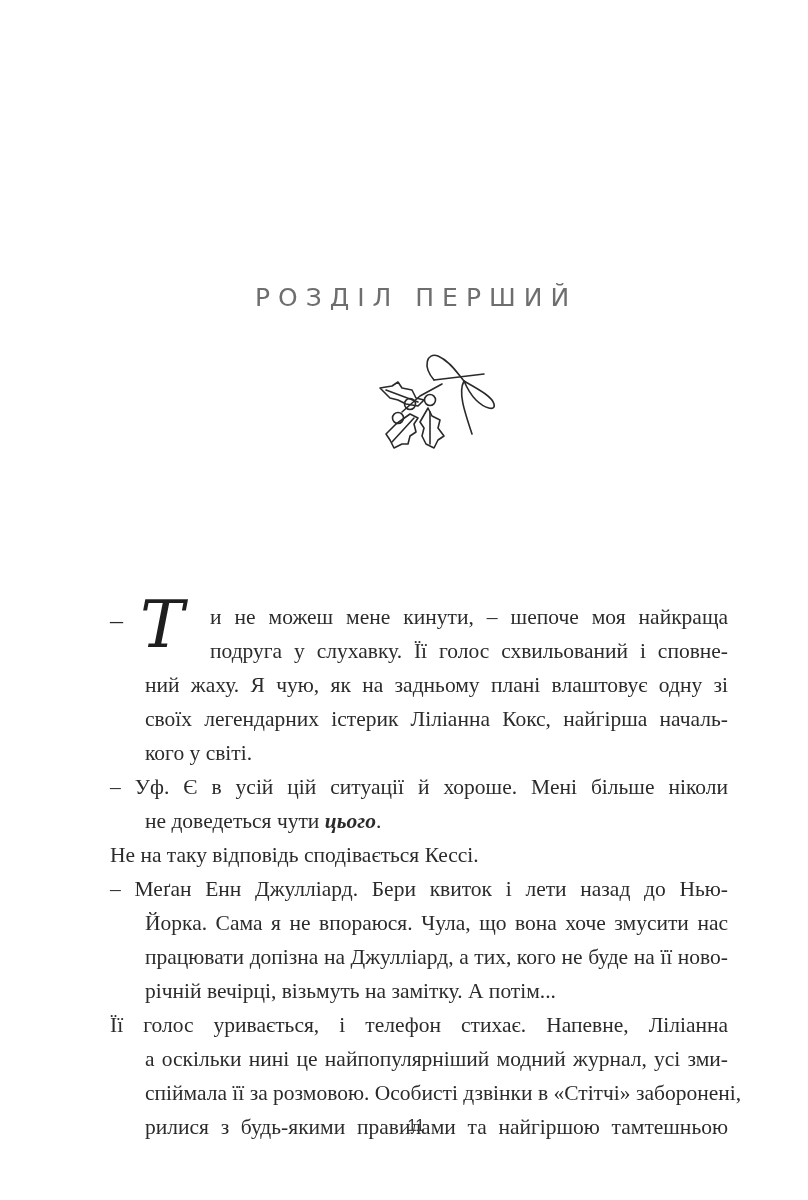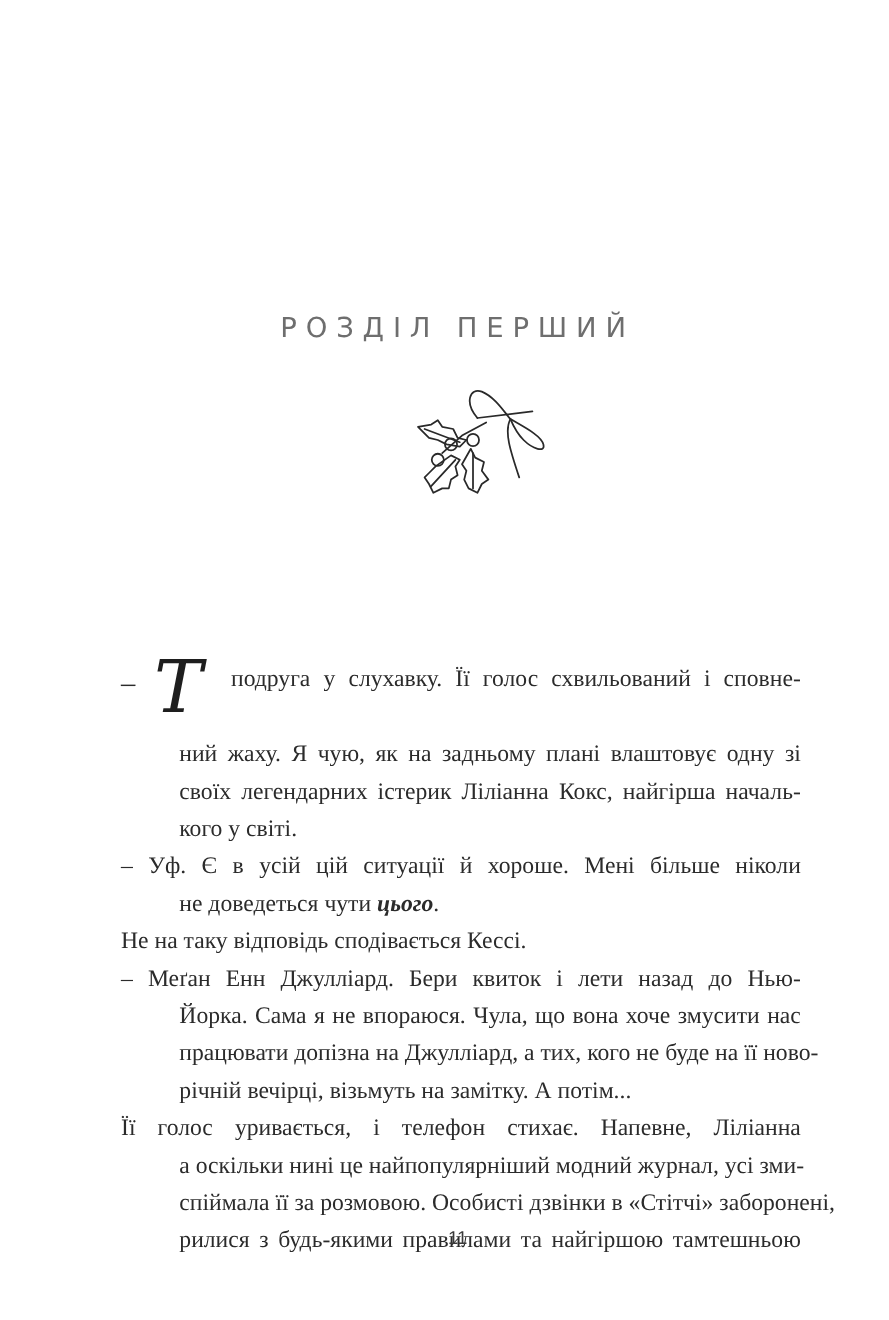--- a/index.html
+++ b/index.html
@@ -47,21 +47,21 @@
     .line {
       display: block;
       white-space: nowrap;
       text-align: justify;
       text-align-last: justify;
       height: 34px;
     }
     .line.last {
       text-align-last: left;
     }
-    .indent-full { margin-left: 53px; }
+    .indent-full { margin-left: 35px; }
     .indent-para { }
     .first-row {
       position: relative;
       height: 68px;
     }
     .dash-lead {
       position: absolute;
       left: 0;
       top: 4px;
       font-size: 26px;
@@ -117,20 +117,21 @@
   <path d="M20 90 L 42 66"></path>
 
   <path d="M56 56 L 60 64 L 68 68 L 66 76 L 72 84 L 66 88 L 62 96 L 54 92 L 50 84 L 52 76 L 48 70 Z"></path>
   <path d="M58 92 L 58 60"></path>
 </svg>
 
 <div class="body-text">
   <div class="first-row">
     <span class="dash-lead">–</span>
     <span class="drop-cap">Т</span>
+    <span class="line">и не можеш мене кинути, – шепоче моя найкраща</span>
     <span class="line">подруга у слухавку. Її голос схвильований і сповне-</span>
   </div>
   <span class="line indent-full">ний жаху. Я чую, як на задньому плані влаштовує одну зі</span>
   <span class="line indent-full">своїх легендарних істерик Ліліанна Кокс, найгірша началь-</span>
   <span class="line indent-full last">кого у світі.</span>
   <span class="line indent-para">– Уф. Є в усій цій ситуації й хороше. Мені більше ніколи</span>
   <span class="line indent-full last"><span>не доведеться чути </span><em>цього</em><span>.</span></span>
   <span class="line indent-para last">Не на таку відповідь сподівається Кессі.</span>
   <span class="line indent-para">– Меґан Енн Джулліард. Бери квиток і лети назад до Нью-</span>
   <span class="line indent-full">Йорка. Сама я не впораюся. Чула, що вона хоче змусити нас</span>

